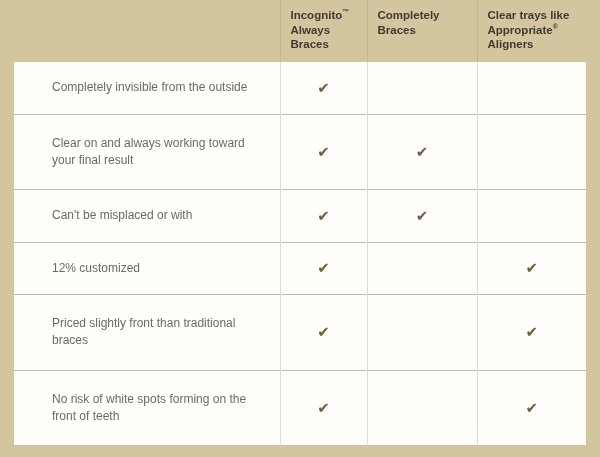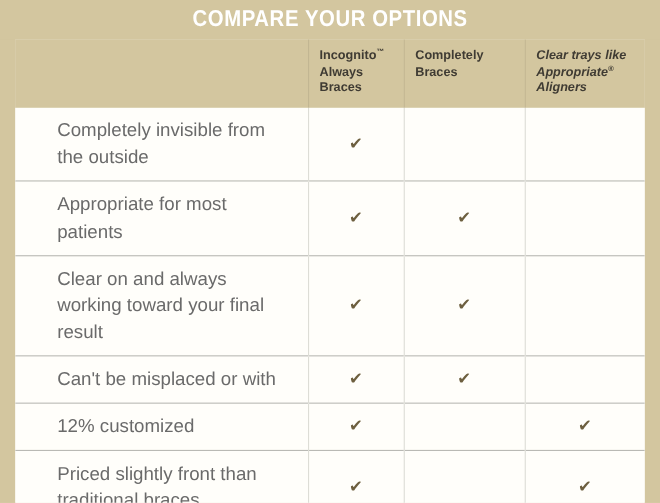--- a/index.html
+++ b/index.html
@@ -73,21 +73,20 @@
     border: 0;
     border-right: 1px solid #c2b692;
     height: 58px;
     box-sizing: border-box;
   }
   thead th.h-feature {
     border-right: 1px solid #c2b692;
   }
   thead th.last {
     border-right: 0;
-    font-style: italic;
   }
   th sup, td sup {
     font-size: 7px;
     vertical-align: super;
     line-height: 0;
   }
   
   tbody td {
     background: #fffefa;
     border-top: 1px solid #b9b9b4;
@@ -96,21 +95,21 @@
     vertical-align: middle;
   }
   tbody tr:first-child td {
     border-top: 0;
   }
   tbody td.last {
     border-right: 0;
   }
   .feature-cell {
     color: #6a6a6a;
-    font-size: 17px;
+    font-size: 12px;
     line-height: 1.42;
     padding: 9px 12px 9px 38px;
     text-align: left;
   }
   .mark-cell {
     text-align: center;
     padding: 9px 4px;
   }
   .check {
     display: inline-block;
@@ -127,23 +126,20 @@
   col.c-feature { width: 266px; }
   col.c-opt1    { width: 87px; }
   col.c-opt2    { width: 110px; }
   col.c-opt3    { width: 109px; }
 </style>
 </head>
 <body>
 
 <div class="infographic">
 
-  <div class="title-band">
-    <div class="title-text">COMPARE YOUR OPTIONS</div>
-  </div>
 
   <div class="table-frame">
     <table class="compare">
       <colgroup>
         <col class="c-feature">
         <col class="c-opt1">
         <col class="c-opt2">
         <col class="c-opt3">
       </colgroup>
       <thead>
@@ -166,45 +162,45 @@
         </tr>
       </thead>
       <tbody id="table-body">
           <tr>
             <td class="feature-cell">Completely invisible from the outside</td>
             <td class="mark-cell"><span class="check">✔</span></td>
             <td class="mark-cell"><span class="check empty">✔</span></td>
             <td class="mark-cell last"><span class="check empty">✔</span></td>
           </tr>
           <tr>
-            <td class="feature-cell">Appropriate for most patients</td>
+            <td class="feature-cell">Clear on and always working toward your final result</td>
             <td class="mark-cell"><span class="check">✔</span></td>
             <td class="mark-cell"><span class="check">✔</span></td>
             <td class="mark-cell last"><span class="check empty">✔</span></td>
           </tr>
           <tr>
-            <td class="feature-cell">Clear on and always working toward your final result</td>
+            <td class="feature-cell">Can't be misplaced or with</td>
             <td class="mark-cell"><span class="check">✔</span></td>
             <td class="mark-cell"><span class="check">✔</span></td>
             <td class="mark-cell last"><span class="check empty">✔</span></td>
           </tr>
           <tr>
-            <td class="feature-cell">Can't be misplaced or with</td>
-            <td class="mark-cell"><span class="check">✔</span></td>
-            <td class="mark-cell"><span class="check">✔</span></td>
-            <td class="mark-cell last"><span class="check empty">✔</span></td>
-          </tr>
-          <tr>
             <td class="feature-cell">12% customized</td>
             <td class="mark-cell"><span class="check">✔</span></td>
             <td class="mark-cell"><span class="check empty">✔</span></td>
             <td class="mark-cell last"><span class="check">✔</span></td>
           </tr>
           <tr>
             <td class="feature-cell">Priced slightly front than traditional braces</td>
+            <td class="mark-cell"><span class="check">✔</span></td>
+            <td class="mark-cell"><span class="check empty">✔</span></td>
+            <td class="mark-cell last"><span class="check">✔</span></td>
+          </tr>
+          <tr>
+            <td class="feature-cell">No risk of white spots forming on the front of teeth</td>
             <td class="mark-cell"><span class="check">✔</span></td>
             <td class="mark-cell"><span class="check empty">✔</span></td>
             <td class="mark-cell last"><span class="check">✔</span></td>
           </tr>
         </tbody>
     </table>
   </div>
 
 </div>
 

